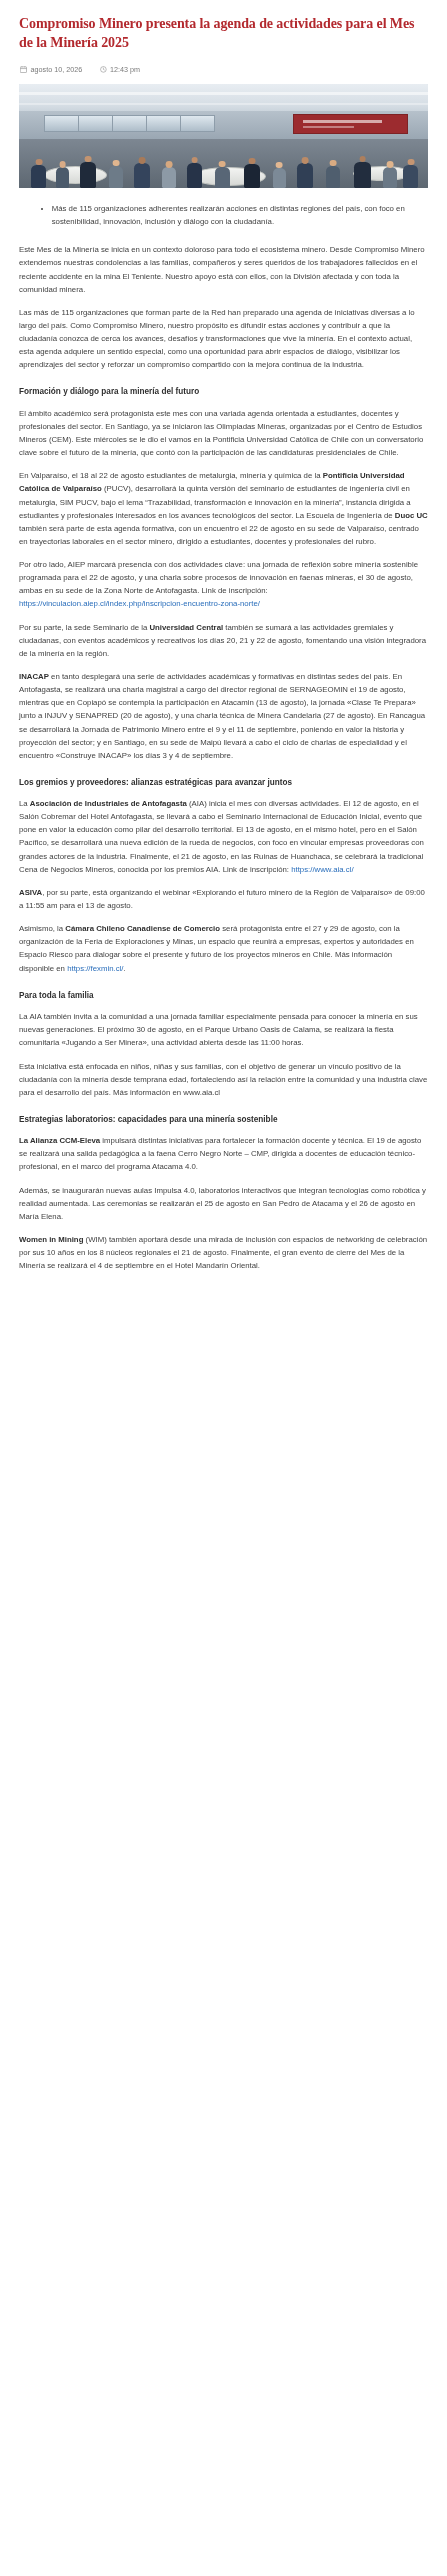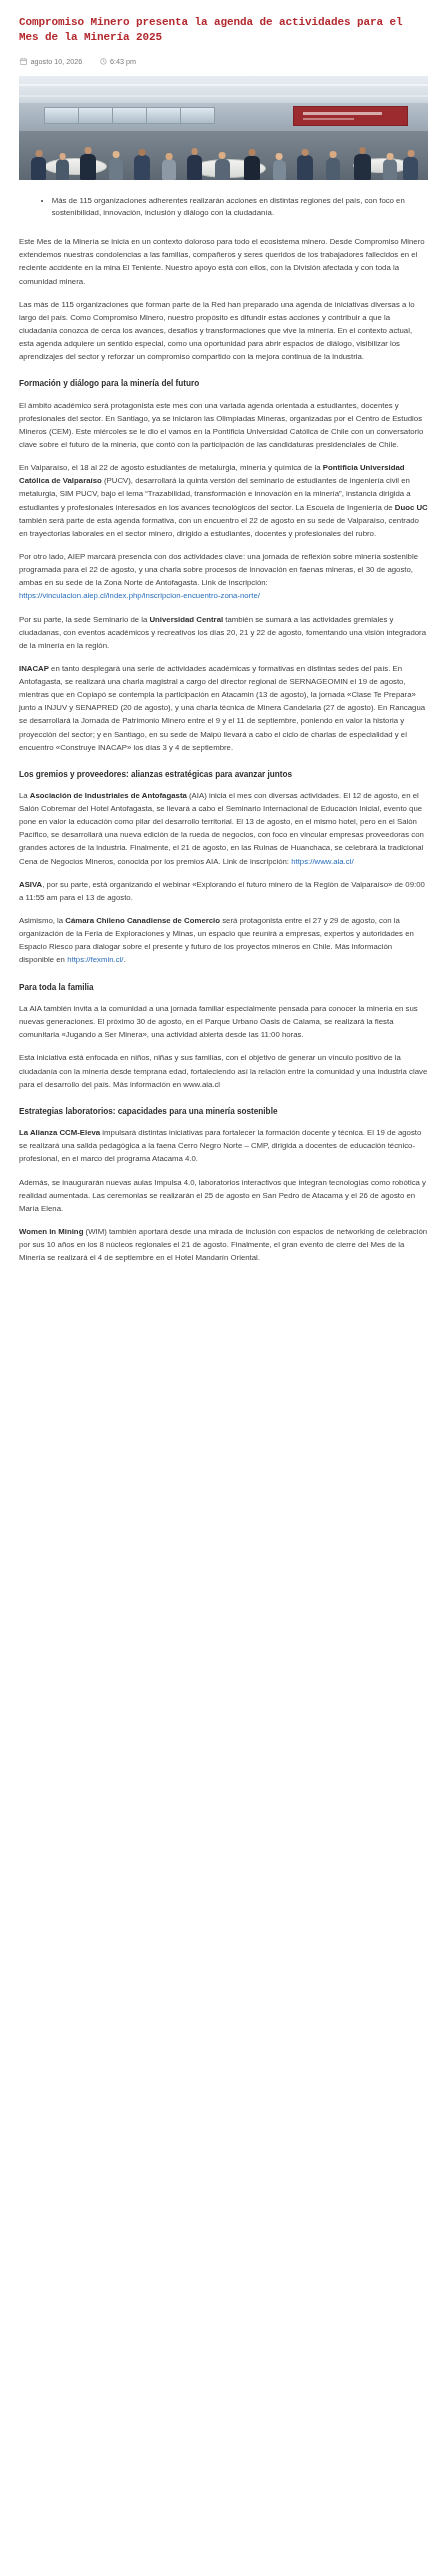--- a/index.html
+++ b/index.html
@@ -13,22 +13,22 @@
     width: 447px;
     font-family: "Liberation Sans", sans-serif;
     color: #3f3f3f;
     -webkit-font-smoothing: antialiased;
   }
   .page {
     width: 447px;
     padding: 11px 19px 27px 19px;
   }
   h1.article-title {
-    font-family: Liberation Mono, monospace;
-    font-size: 11px;
+    font-family: Liberation Serif, serif;
+    font-size: 14px;
     line-height: 1.35;
     font-weight: bold;
     color: #b3292e;
     margin: 4.1px 0 12.3px 0;
     letter-spacing: -0.1px;
   }
   .meta-bar {
     display: flex;
     align-items: center;
     gap: 17.7px;
@@ -167,21 +167,21 @@
       </span>
       <span>agosto 10, 2026</span>
     </span>
     <span class="meta-item">
       <span class="meta-icon">
         <svg width="6.8" height="6.8" viewBox="0 0 12 12">
             <circle cx="6" cy="6" r="5" fill="none" stroke="#8a8a8a" stroke-width="1"></circle>
             <polyline points="6,3 6,6 8.2,7.2" fill="none" stroke="#8a8a8a" stroke-width="1"></polyline>
           </svg>
       </span>
-      <span>6:43 pm</span>
+      <span>12:43 pm</span>
     </span>
   </div>
 
   <div class="hero">
     <div class="hero-img">
       <div class="hall-ceiling"></div>
       <div class="hall-wall"></div>
       <div class="window-strip">
         <span style="left:20%"></span>
           <span style="left:40%"></span>

